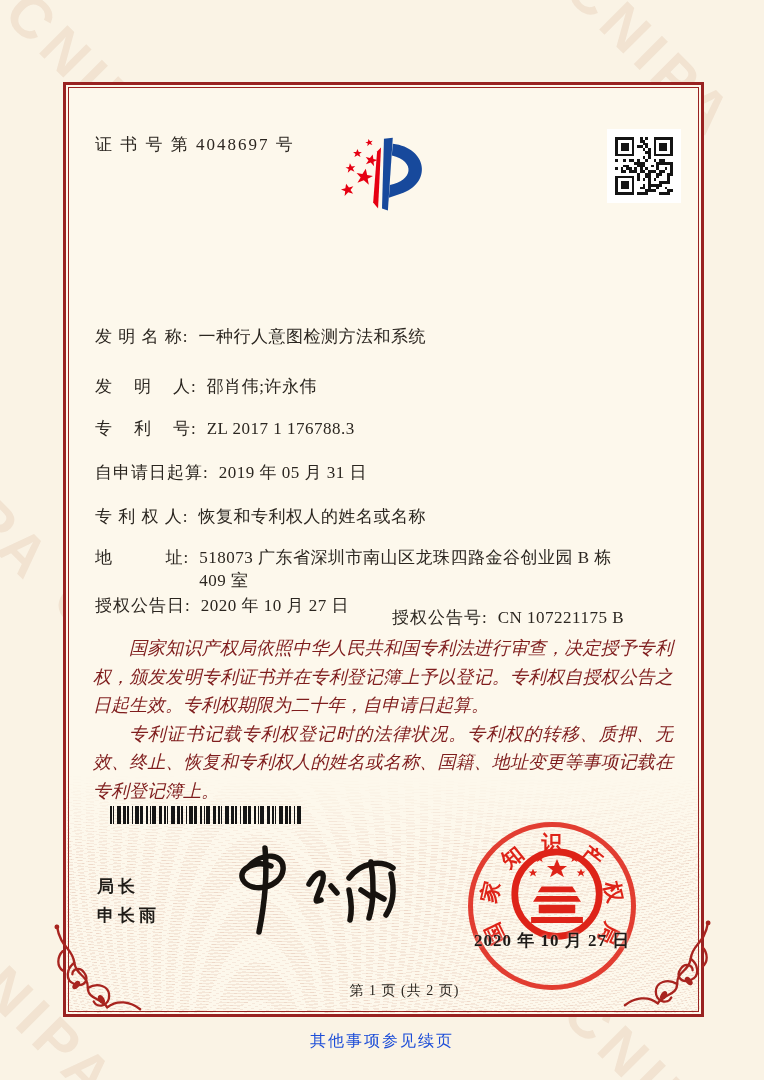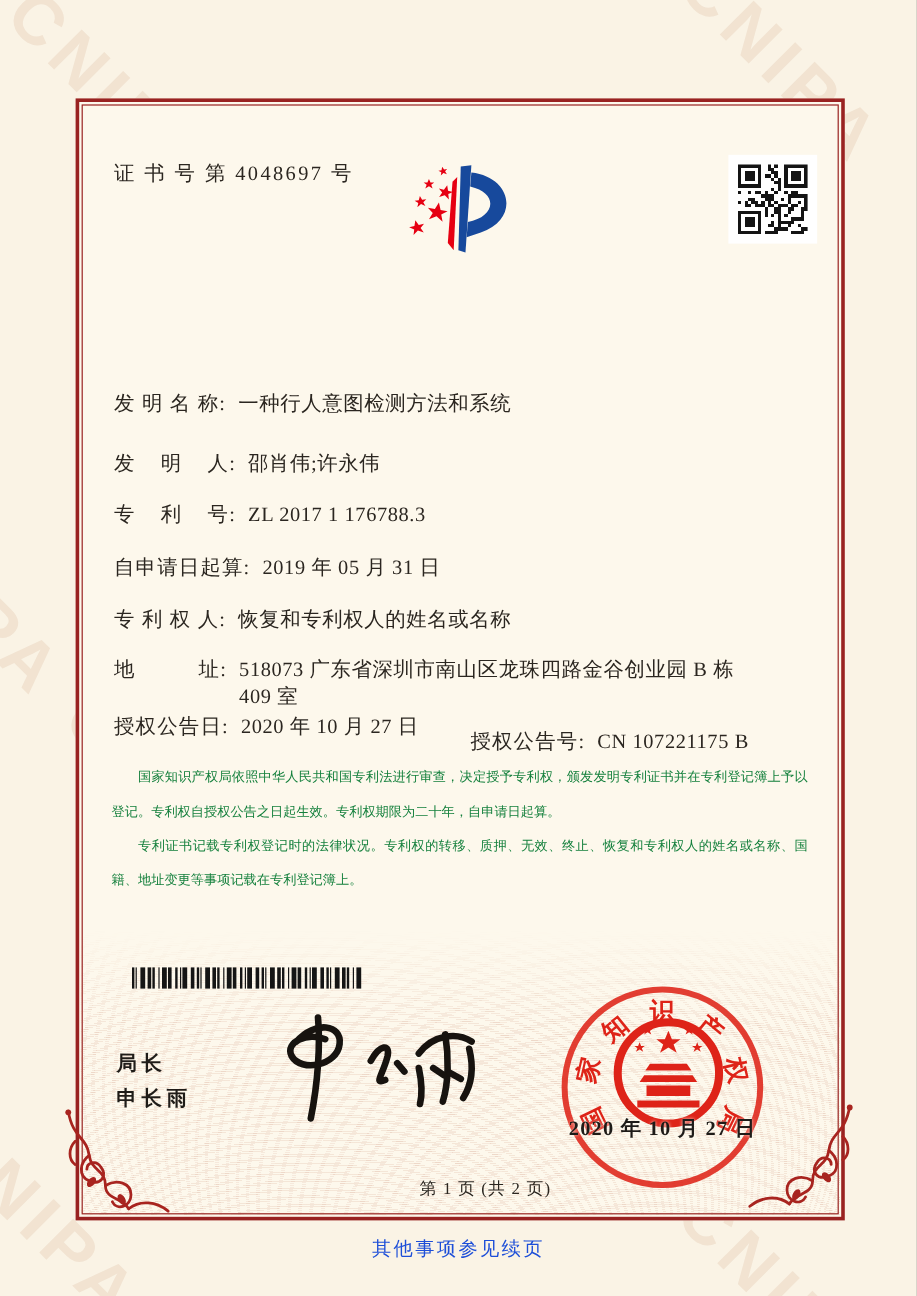--- a/index.html
+++ b/index.html
@@ -37,22 +37,22 @@
   
   .title{left:63px;top:224px;width:641px;text-align:center;font-size:40px;font-weight:600;
          letter-spacing:6px;color:#1d1a16;}
   
   .row{left:95px;font-size:17px;}
   .lbl{white-space:pre;letter-spacing:1px;}
   .val{margin-left:10px;letter-spacing:0.5px;}
   .val-block{display:inline-block;width:428px;vertical-align:top;line-height:23px;}
   .grant-right{position:absolute;left:297px;top:0;margin-top:12px;}
   
-  .paras{left:93px;top:634px;width:580px;font-size:11px;line-height:28.5px;color:#15803d;
-         text-align:justify;}
+  .paras{left:93px;top:634px;width:580px;font-size:18px;line-height:28.5px;color:#7f1d1d;
+         text-align:justify;font-style:italic;}
   .paras p{margin:0;text-indent:2em;}
   
   .barcode{left:110px;top:806px;width:194px;height:18px;}
   
   .signer{left:97px;top:872px;font-family:Liberation Sans, sans-serif;
           font-size:17px;font-weight:700;letter-spacing:4px;line-height:29px;color:#1f1c18;}
   .signature{left:213px;top:840px;}
   
   .seal{left:468px;top:822px;width:168px;height:168px;border-radius:50%;
         border:5px solid rgba(222,35,24,0.88);z-index:3;}

